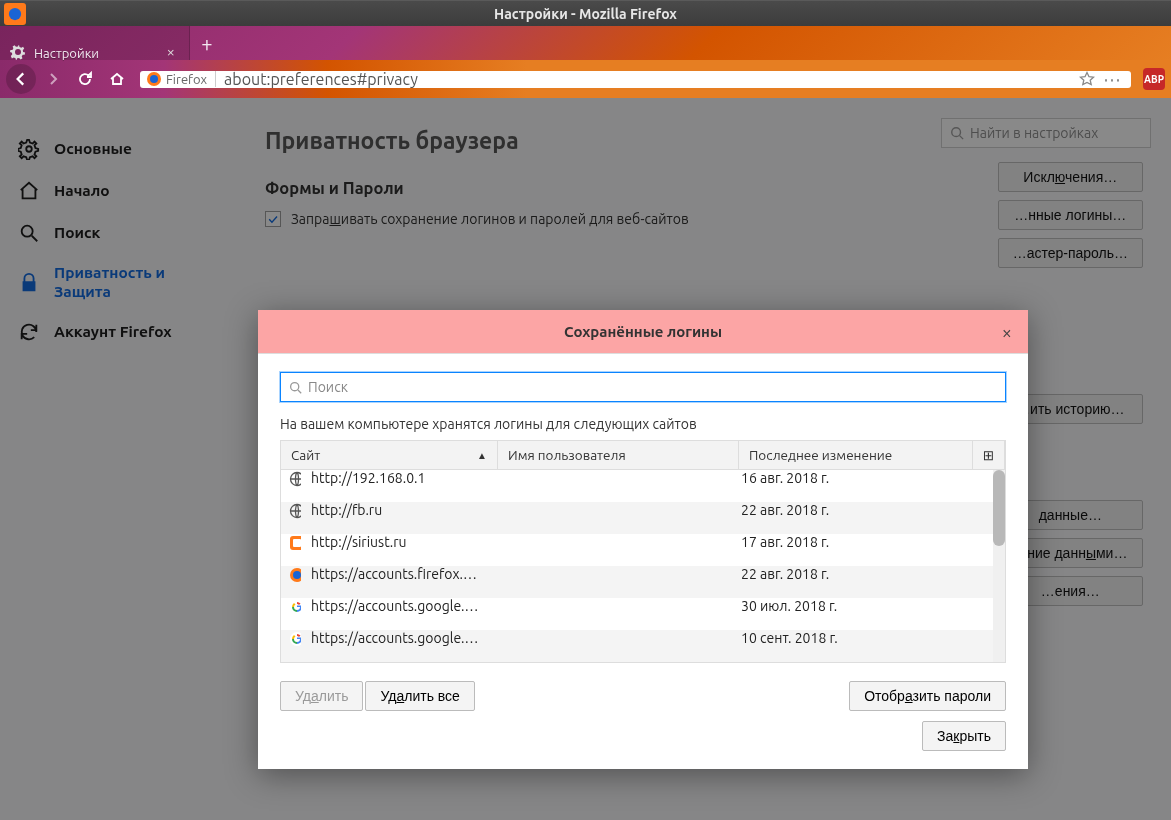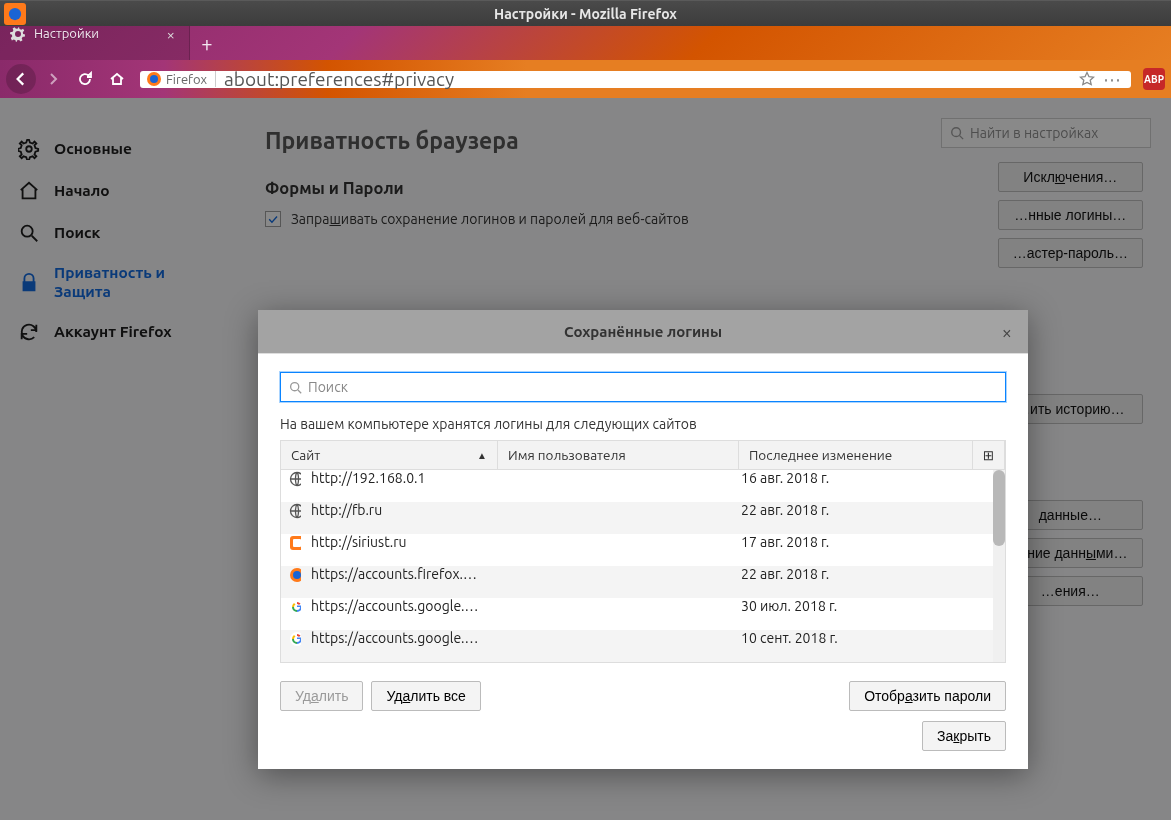--- a/index.html
+++ b/index.html
@@ -6,35 +6,35 @@
 body { font-family: "Ubuntu", "Segoe UI", Arial, sans-serif; font-size: 14px; background: #f0f0f0; overflow: hidden; width: 1171px; height: 820px; position: relative; }
 
 
 .titlebar { height: 26px; background: linear-gradient(#4a4a4a,#3c3c3c); display: flex; align-items: center; position: relative; border-top: 1px solid #5a5a5a; }
 .titlebar .appicon { width: 22px; height: 22px; background: #ff7a1a; margin-left: 4px; border-radius: 3px; display:flex;align-items:center;justify-content:center;}
 .titlebar .appicon svg{width:14px;height:14px;fill:#1a64d4;}
 .titlebar-title { position: absolute; left: 50%; transform: translateX(-50%); color: #e6e6e6; font-weight: bold; font-size: 14px; }
 
 
 .tabstrip { height: 34px; background: linear-gradient(135deg,#8a2a6a 0%,#a33577 30%,#d35400 60%,#e67e22 100%); display: flex; align-items: stretch; }
-.tab { display: flex; align-items: flex-start; color: #f2e6f0; background: rgba(0,0,0,0.12); padding: 0 10px; min-width: 190px; border-right: 1px solid rgba(0,0,0,0.2); position:relative;}
+.tab { display: flex; align-items: flex-end; color: #f2e6f0; background: rgba(0,0,0,0.12); padding: 0 10px; min-width: 190px; border-right: 1px solid rgba(0,0,0,0.2); position:relative;}
 .tab .tab-icon { width: 16px; height: 16px; margin-right: 8px; }
 .tab .tab-title { flex: 1; font-size: 13px; text-shadow: 0 1px 0 rgba(0,0,0,0.3);}
 .tab .close { color: #ddd; font-size: 15px; padding: 0 4px; cursor: pointer; }
 .newtab { width: 34px; display: flex; align-items: center; justify-content: center; color: #f2e6f0; font-size: 20px; cursor:pointer;}
 
 
 .navbar { height: 38px; background: linear-gradient(90deg,#8a2a6a 0%,#a33577 14%,#d35400 28%,#e67e22 45%,#e67e22 100%); display: flex; align-items: center; padding: 0 6px; gap: 2px; }
 .nav-icon-btn { width: 30px; height: 30px; display:flex;align-items:center;justify-content:center; border-radius: 4px; color: #fff; cursor: pointer; }
 .nav-icon-btn.circle { width:30px;height:30px;border-radius:50%;background:rgba(0,0,0,0.18);}
 .nav-icon-btn.disabled { opacity: 0.55; }
 .urlbar { flex: 1; height: 17px; background: #fff; border-radius: 3px; margin: 0 6px; display: flex; align-items: center; padding: 0 6px; }
 .urlbar .identity { display:flex; align-items:center; color:#666; font-size:13px; border-right:1px solid #ccc; padding-right:8px; margin-right:8px; }
 .urlbar .identity .ff{width:16px;height:16px;margin-right:4px;}
-.urlbar .url { flex:1; color:#555; font-size:19px; }
+.urlbar .url { flex:1; color:#555; font-size:16px; }
 .urlbar .star { color:#888; margin:0 4px;}
 .abp { width:22px;height:22px;background:#c62828;border-radius:4px;color:#fff;font-size:10px;font-weight:bold;display:flex;align-items:center;justify-content:center;margin-left:4px;}
 
 
 .prefs { position: relative; background: #f9f9fa; height: calc(820px - 26px - 34px - 38px); display:flex;}
 .sidebar { width: 225px; padding: 30px 10px; }
 .side-item { display:flex; align-items:center; gap:14px; padding: 10px 8px; font-size:15.5px; font-weight:600; color:#0c0c0d; cursor:pointer; border-radius:2px;}
 .side-item.active { color: #0060df; }
 .side-item .si{width:22px;height:22px;flex-shrink:0;}
 .side-item .label{line-height:1.2;}
@@ -48,21 +48,21 @@
 .pref-btn { border:1px solid #bbb; background:#f0f0f0; padding: 6px 14px; font-size:14px; cursor:pointer; border-radius:2px; min-width:140px; text-align:center;}
 .searchbox { position:absolute; right:20px; top:20px; width:210px; height:30px; border:1px solid #ccc; background:#fff; display:flex;align-items:center;padding:0 8px;gap:6px;color:#888;}
 .radio-row { display:flex;align-items:center;gap:10px;margin-top:4px; padding-left: 2px;}
 .radio{width:16px;height:16px;border:1px solid #999;border-radius:50%;}
 
 
 .dim { position:absolute; left:0; top:0; right:0; bottom:0; background: rgba(20,20,20,0.5);}
 
 
 .dialog { position:absolute; left:258px; top:310px; width:770px; background:#fff; box-shadow:0 6px 30px rgba(0,0,0,0.4); padding-bottom:18px;}
-.dlg-head { height: 44px; background:#a3a3a3; display:flex;align-items:center;justify-content:center; position:relative; border-bottom:1px solid #ddd;}
+.dlg-head { height: 44px; background:#fca5a5; display:flex;align-items:center;justify-content:center; position:relative; border-bottom:1px solid #ddd;}
 .dlg-head .ttl{font-size:15px;font-weight:600;color:#333;}
 .dlg-head .x{position:absolute;right:10px;top:10px;font-size:18px;color:#444;cursor:pointer;padding:2px 6px;}
 .dlg-body { padding: 18px 22px 0 22px;}
 .dlg-search { width:100%; height:30px; border:1px solid #0a84ff; outline:1px solid rgba(10,132,255,.35); padding:0 8px; display:flex;align-items:center;gap:6px;color:#888;}
 .dlg-hint { margin:14px 0 8px 0; color:#333; font-size:14px; }
 .tbl { border:1px solid #ddd; }
 .tbl-head { display:flex; background:#f3f3f3; border-bottom:1px solid #ddd;}
 .tbl-head .col { padding:6px 10px; font-size:13.5px; color:#333; border-right:1px solid #ddd; display:flex;align-items:center;}
 .col-site{flex:0 0 217px;}
 .col-user{flex:0 0 241px;}
@@ -73,21 +73,21 @@
 .tr{display:flex;align-items:flex-start;height:32px;}
 .tr:nth-child(even){background:#f4f4f4;}
 .td{padding:0 10px;font-size:14px;color:#222;white-space:nowrap;overflow:hidden;text-overflow:ellipsis;}
 .td-icon{width:20px;padding:0 0 0 8px;}
 .favicon{width:16px;height:16px;display:inline-block;vertical-align:middle;}
 .td-site{flex:0 0 189px;}
 .td-user{flex:0 0 241px;}
 .td-date{flex:1;}
 .scroll{position:absolute;right:0;top:0;width:12px;height:100%;background:#f0f0f0;}
 .scroll .thumb{position:absolute;top:0;width:100%;height:76px;background:#b8b8b8;border-radius:6px;}
-.dlg-foot{display:flex;padding:18px 22px 0 22px;gap:8px;}
+.dlg-foot{display:flex;padding:18px 22px 0 22px;gap:2px;}
 .dlg-btn{border:1px solid #bbb;background:#f4f4f4;padding:6px 14px;font-size:14px;cursor:pointer;border-radius:2px;}
 .dlg-btn.disabled{color:#9a9a9a;}
 .spacer{flex:1;}
 .dlg-foot2{display:flex;justify-content:flex-end;padding:10px 22px 0 22px;}
 
 u.ak{text-decoration:underline;}
 svg{display:block;}
 </style>
 </head>
 <body>

